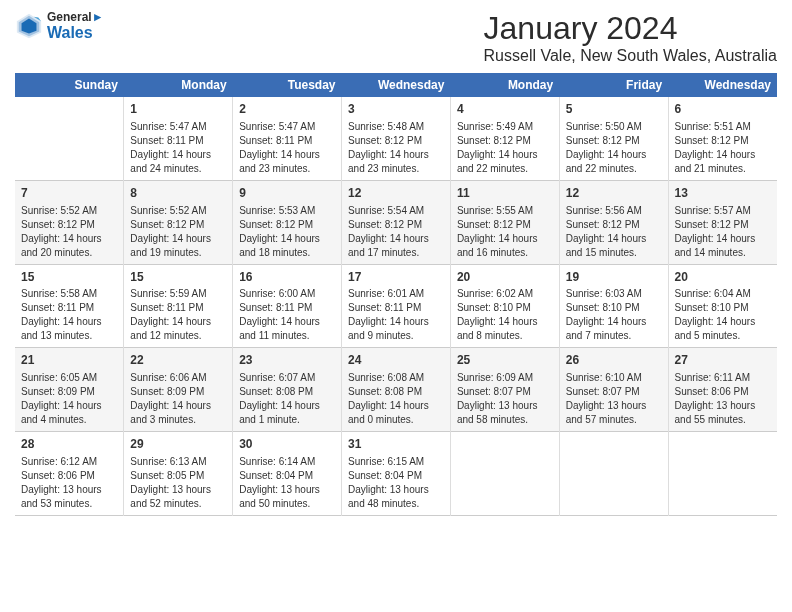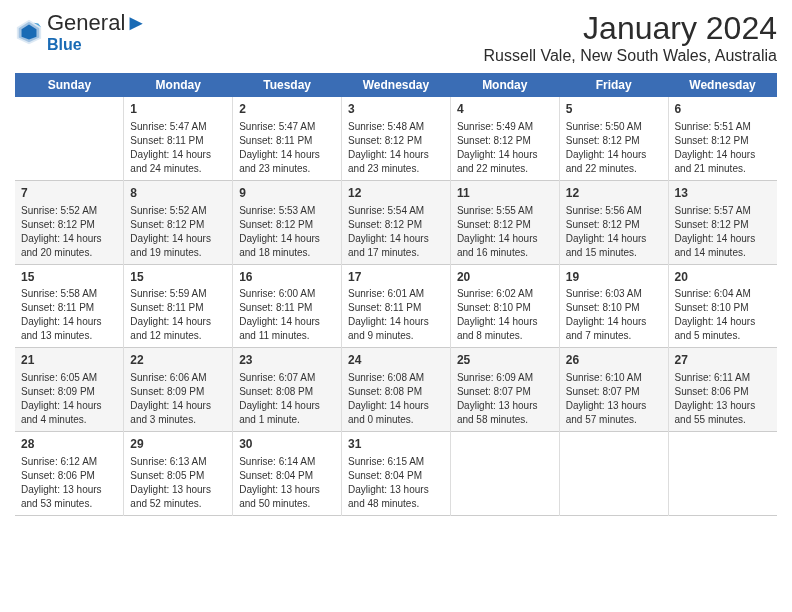--- a/index.html
+++ b/index.html
@@ -19,41 +19,41 @@
     .logo {
       display: flex;
       align-items: center;
       gap: 4px;
     }
     .logo-icon {
       width: 28px;
       height: 28px;
     }
     .title-block {
-      text-align: right;
+      text-align: left;
       margin-left: 21px;
     }
     .month-title {
       font-size: 32px;
       font-weight: normal;
       color: #2c2c2c;
     }
     .location {
       font-size: 16px;
       color: #2c2c2c;
     }
     table {
       width: 100%;
       border-collapse: collapse;
       font-size: 11px;
     }
     thead tr th {
       background-color: #3a6db5;
       color: #fff;
-      text-align: center;
+      text-align: right;
       padding: 5px 6px;
       font-size: 12px;
       font-weight: bold;
     }
     tbody tr {
       border-bottom: 1px solid #ccc;
     }
     tbody tr td {
       vertical-align: top;
       padding: 4px 6px;
@@ -82,22 +82,22 @@
 
 <div class="header">
   <div class="logo">
     <svg class="logo-icon" viewBox="0 0 30 30" xmlns="http://www.w3.org/2000/svg">
       <polygon points="15,2 28,10 28,22 15,28 2,22 2,10" fill="#1a6bb5" opacity="0.15"></polygon>
       <polygon points="15,4 26,11 26,21 15,26 4,21 4,11" fill="#1a6bb5" opacity="0.3"></polygon>
       <polygon points="15,7 23,12 23,20 15,23 7,20 7,12" fill="#1a6bb5"></polygon>
       <polygon points="20,5 28,10 25,6" fill="#4a9fd5"></polygon>
     </svg>
     <div>
-      <div style="font-size:22px;font-weight:normal;color:#2c2c2c;">General<span style="color:#1a6bb5;">►</span></div>
-      <div style="font-size:16px;font-weight:bold;color:#1a6bb5;">Blue</div>
+      <div style="font-size:12px;font-weight:bold;color:#2c2c2c;">General<span style="color:#1a6bb5;">►</span></div>
+      <div style="font-size:16px;font-weight:bold;color:#1a6bb5;">Wales</div>
     </div>
   </div>
   <div class="title-block">
     <div class="month-title">January 2024</div>
     <div class="location">Russell Vale, New South Wales, Australia</div>
   </div>
 </div>
 
 <table>
   <thead>

